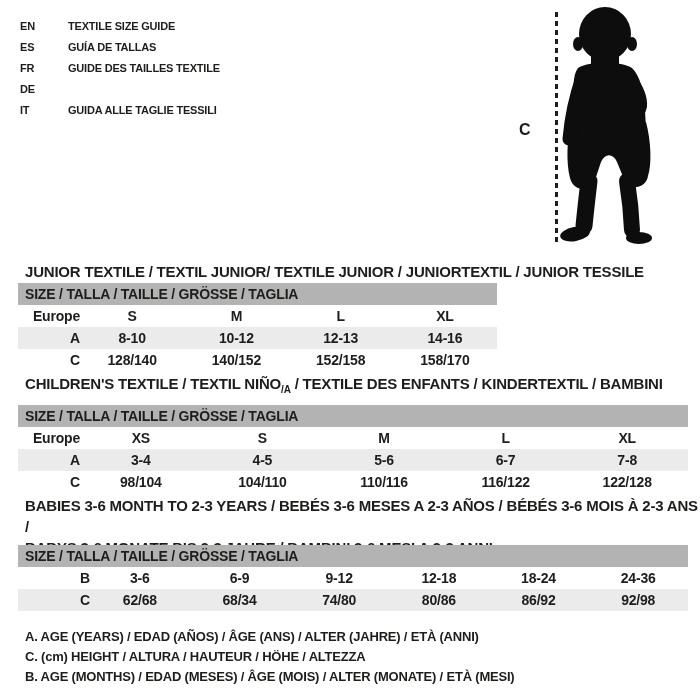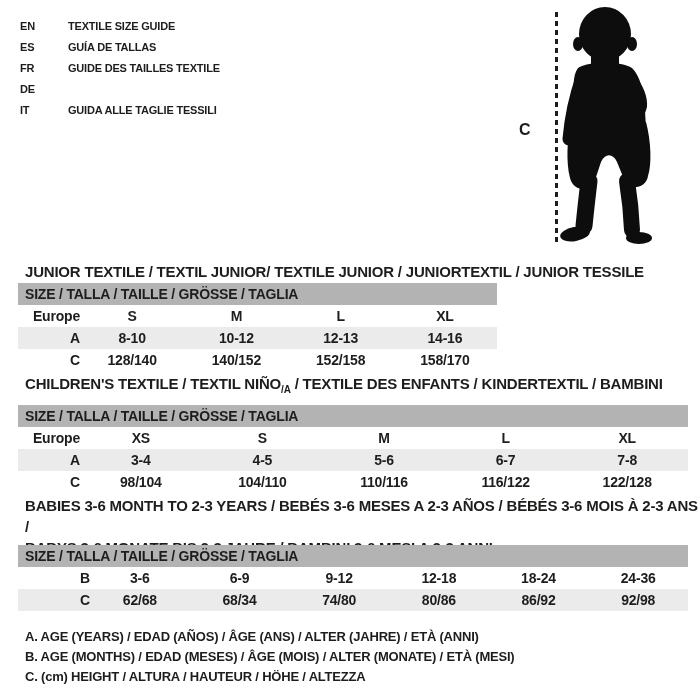--- a/index.html
+++ b/index.html
@@ -167,15 +167,15 @@
     <span class="val">68/34</span>
     <span class="val">74/80</span>
     <span class="val">80/86</span>
     <span class="val">86/92</span>
     <span class="val">92/98</span>
   </div>
 </div>
 
 <div class="legend">
   <div>A. AGE (YEARS) / EDAD (AÑOS) / ÂGE (ANS) / ALTER (JAHRE) / ETÀ (ANNI)</div>
+  <div>C. (cm) HEIGHT / ALTURA / HAUTEUR / HÖHE / ALTEZZA</div>
   <div>B. AGE (MONTHS) / EDAD (MESES) / ÂGE (MOIS) / ALTER (MONATE) / ETÀ (MESI)</div>
-  <div>C. (cm) HEIGHT / ALTURA / HAUTEUR / HÖHE / ALTEZZA</div>
 </div>
 
 </body></html>

